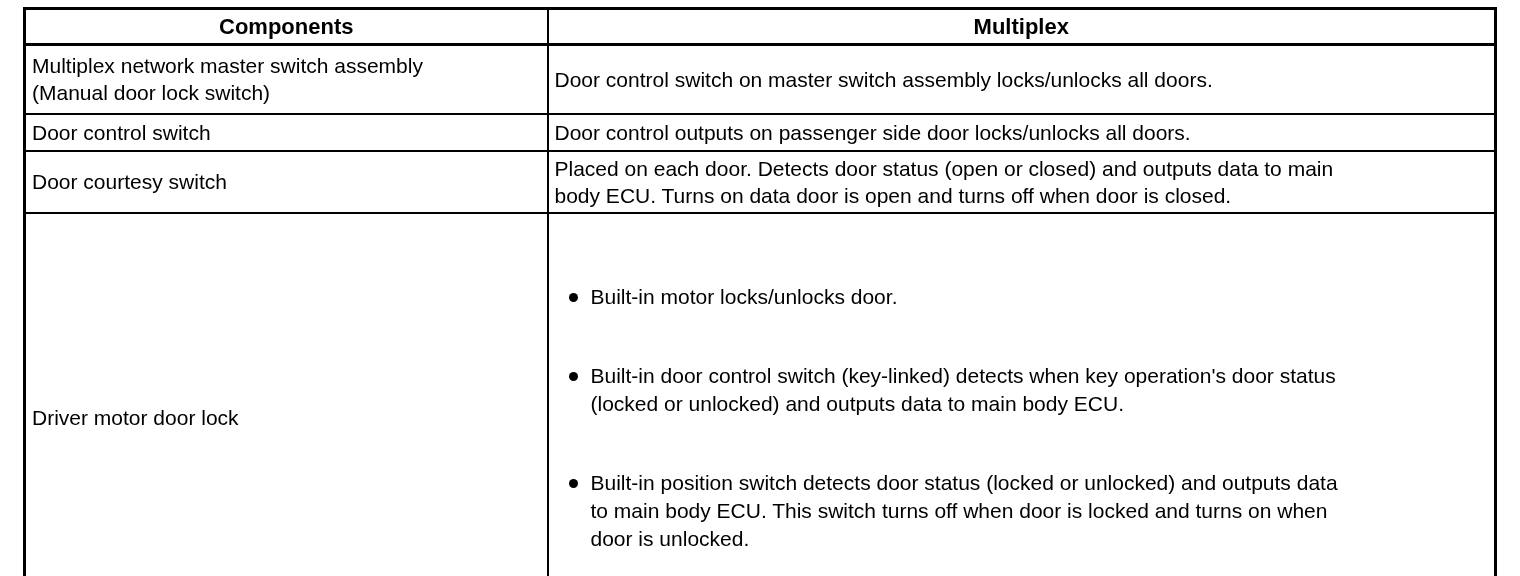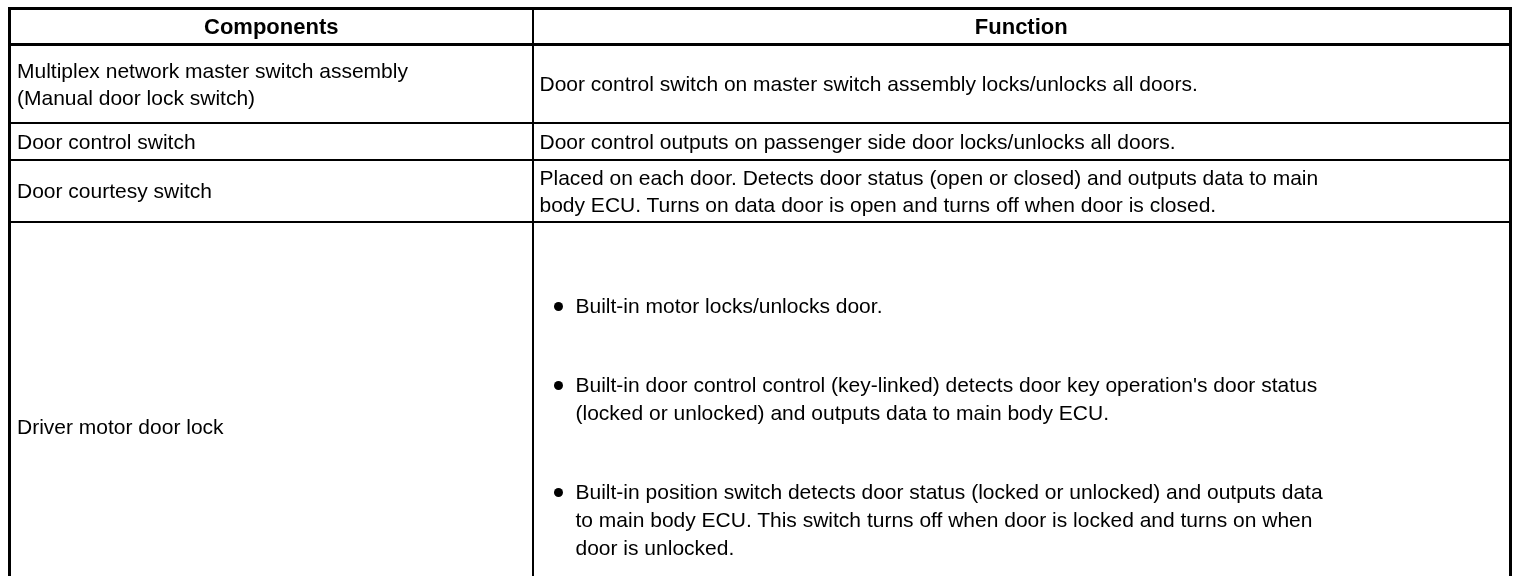--- a/index.html
+++ b/index.html
@@ -1,20 +1,20 @@
 <!DOCTYPE html>
 <html><head>
 <meta charset="utf-8">
 <style>
   * { box-sizing: border-box; }
   html, body { margin: 0; padding: 0; background: #ffffff; }
   .page {
     width: 1520px;
     height: 576px;
-    padding: 7px 8px;
+    padding: 7px 23px;
     background: #ffffff;
     font-family: "Liberation Sans", sans-serif;
     color: #000000;
   }
   table.spec-table {
     border-collapse: collapse;
     table-layout: fixed;
     width: 100%;
     height: 560px;
     border: 3px solid #000000;
@@ -32,21 +32,21 @@
   }
   td.cell {
     border: 2px solid #000000;
     font-size: 21px;
     line-height: 27px;
     vertical-align: middle;
     padding: 3px 8px 3px 6px;
     white-space: pre-line;
     overflow: hidden;
   }
-  tr.row-1 { height: 78px; }
+  tr.row-1 { height: 69px; }
   tr.row-2 { height: 37px; margin-left: 26px; }
   tr.row-3 { height: 56px; }
   tr.row-4 { height: 198px; }
   ul.bullet-list {
     list-style: none;
     margin: 0;
     padding: 0;
   }
   li.bullet-item {
     display: flex;
@@ -71,21 +71,21 @@
 
 <div class="page">
   <table class="spec-table">
     <colgroup>
       <col class="col-components">
       <col class="col-function">
     </colgroup>
     <thead>
       <tr class="header-row">
         <th class="header-cell">Components</th>
-        <th class="header-cell">Function</th>
+        <th class="header-cell">Multiplex</th>
       </tr>
     </thead>
     <tbody>
       <tr class="row-1">
         <td class="cell">Multiplex network master switch assembly
 (Manual door lock switch)</td>
         <td class="cell">Door control switch on master switch assembly locks/unlocks all doors.</td>
       </tr>
       <tr class="row-2">
         <td class="cell">Door control switch</td>
@@ -99,21 +99,21 @@
       <tr class="row-4">
         <td class="cell">Driver motor door lock</td>
         <td class="cell">
           <ul class="bullet-list">
             <li class="bullet-item">
               <span class="bullet-dot"></span>
               <span class="bullet-text">Built-in motor locks/unlocks door.</span>
             </li>
             <li class="bullet-item">
               <span class="bullet-dot"></span>
-              <span class="bullet-text">Built-in door control control (key-linked) detects door key operation's door status
+              <span class="bullet-text">Built-in door control switch (key-linked) detects when key operation's door status
 (locked or unlocked) and outputs data to main body ECU.</span>
             </li>
             <li class="bullet-item">
               <span class="bullet-dot"></span>
               <span class="bullet-text">Built-in position switch detects door status (locked or unlocked) and outputs data
 to main body ECU. This switch turns off when door is locked and turns on when
 door is unlocked.</span>
             </li>
           </ul>
         </td>

